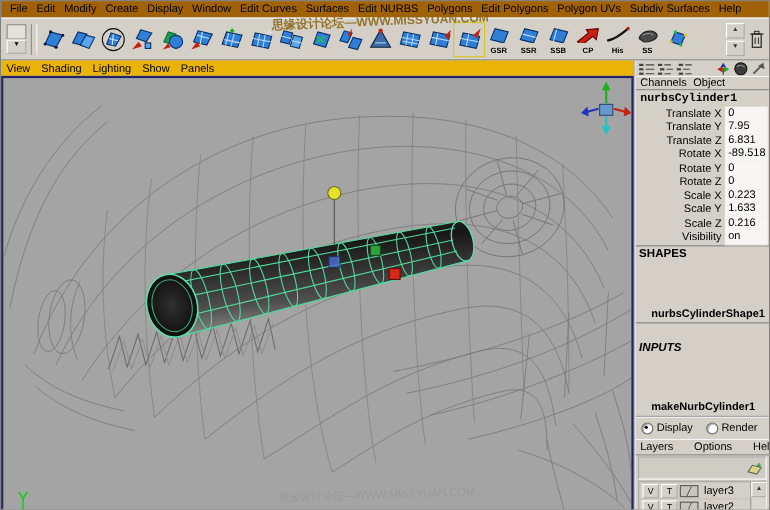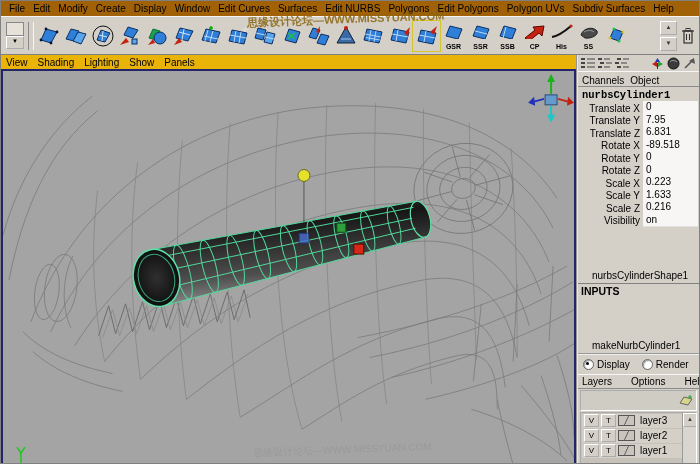--- a/index.html
+++ b/index.html
@@ -36,26 +36,26 @@
   .scene{position:absolute;left:0;top:0;width:100%;height:100%;}
   
   .rightpanel{width:123px;display:flex;flex-direction:column;background:#d4d0c8;
         border-left:2px groove #e8e8e8;box-sizing:border-box;}
   .cb-toolbar{height:15px;display:flex;align-items:center;gap:3px;padding:1px 3px 0 3px;}
   .cb-toolbar .sp{flex:1;}
   .cb-menubar{height:14px;display:flex;align-items:flex-end;gap:6px;padding-left:4px;font-size:10px;
         border-top:1px solid #f6f6f6;border-bottom:1px solid #8a8a8a;}
   .cb-box{font-size:10px;}
   .cb-title{font-weight:bold;font-size:10.5px;padding:2px 0 1px 4px;font-family:Liberation Mono, monospace;}
-  .cb-row{display:flex;height:12.5px;align-items:center;}
+  .cb-row{display:flex;height:12.5px;align-items:center;margin-left:16px;}
   .cb-label{width:62px;text-align:right;padding-right:3px;white-space:nowrap;}
   .cb-value{flex:1;background:#f7f6f4;height:12.5px;line-height:12.5px;padding-left:3px;
         border-bottom:1px solid #e2e0dc;margin-right:1px;}
   .cb-section{font-weight:bold;font-size:10.5px;padding:1px 0 0 3px;border-top:1px solid #808080;margin-top:1px;}
-  .cb-node{font-weight:normal;font-size:10px;padding:1px 0 2px 14px;margin-top:42px;}
+  .cb-node{font-weight:bold;font-size:10px;padding:1px 0 2px 14px;margin-top:42px;}
   .cb-node.uline{border-bottom:1px solid #808080;}
   .cb-spacer{flex:1;}
   
   .layers-panel{border-top:2px groove #eee;padding-top:2px;display:flex;flex-direction:column;height:112px;}
   .radio-row{height:15px;display:flex;align-items:center;gap:12px;padding-left:5px;font-size:10px;}
   .radio{display:flex;align-items:center;gap:3px;}
   .rdot{width:9px;height:9px;border-radius:50%;background:#fff;border:1px solid #666;
         box-shadow:inset 1px 1px 1px #999;position:relative;}
   .rdot.on:after{content:"";position:absolute;left:2px;top:2px;width:3px;height:3px;border-radius:50%;background:#000;}
   .lp-menubar{height:13px;display:flex;align-items:center;gap:19px;padding-left:4px;font-size:10px;
@@ -487,22 +487,23 @@
           <span class="cb-value">1.633</span>
         </div>
         <div class="cb-row">
           <span class="cb-label">Scale Z</span>
           <span class="cb-value">0.216</span>
         </div>
         <div class="cb-row">
           <span class="cb-label">Visibility</span>
           <span class="cb-value">on</span>
         </div>
+        <div class="cb-section">SHAPES</div>
         <div class="cb-node uline">nurbsCylinderShape1</div>
-        <div class="cb-section" style="border-top:none;padding-top:0;">INPUTS</div>
+        <div class="cb-section" style="border-top:none;padding-top:15px;font-style:italic;">INPUTS</div>
         <div class="cb-node">makeNurbCylinder1</div>
       </div>
 
       <div class="cb-spacer"></div>
 
       <div class="layers-panel">
         <div class="radio-row">
           <span class="radio">
             <span class="rdot on"></span>
             <span>Display</span>

